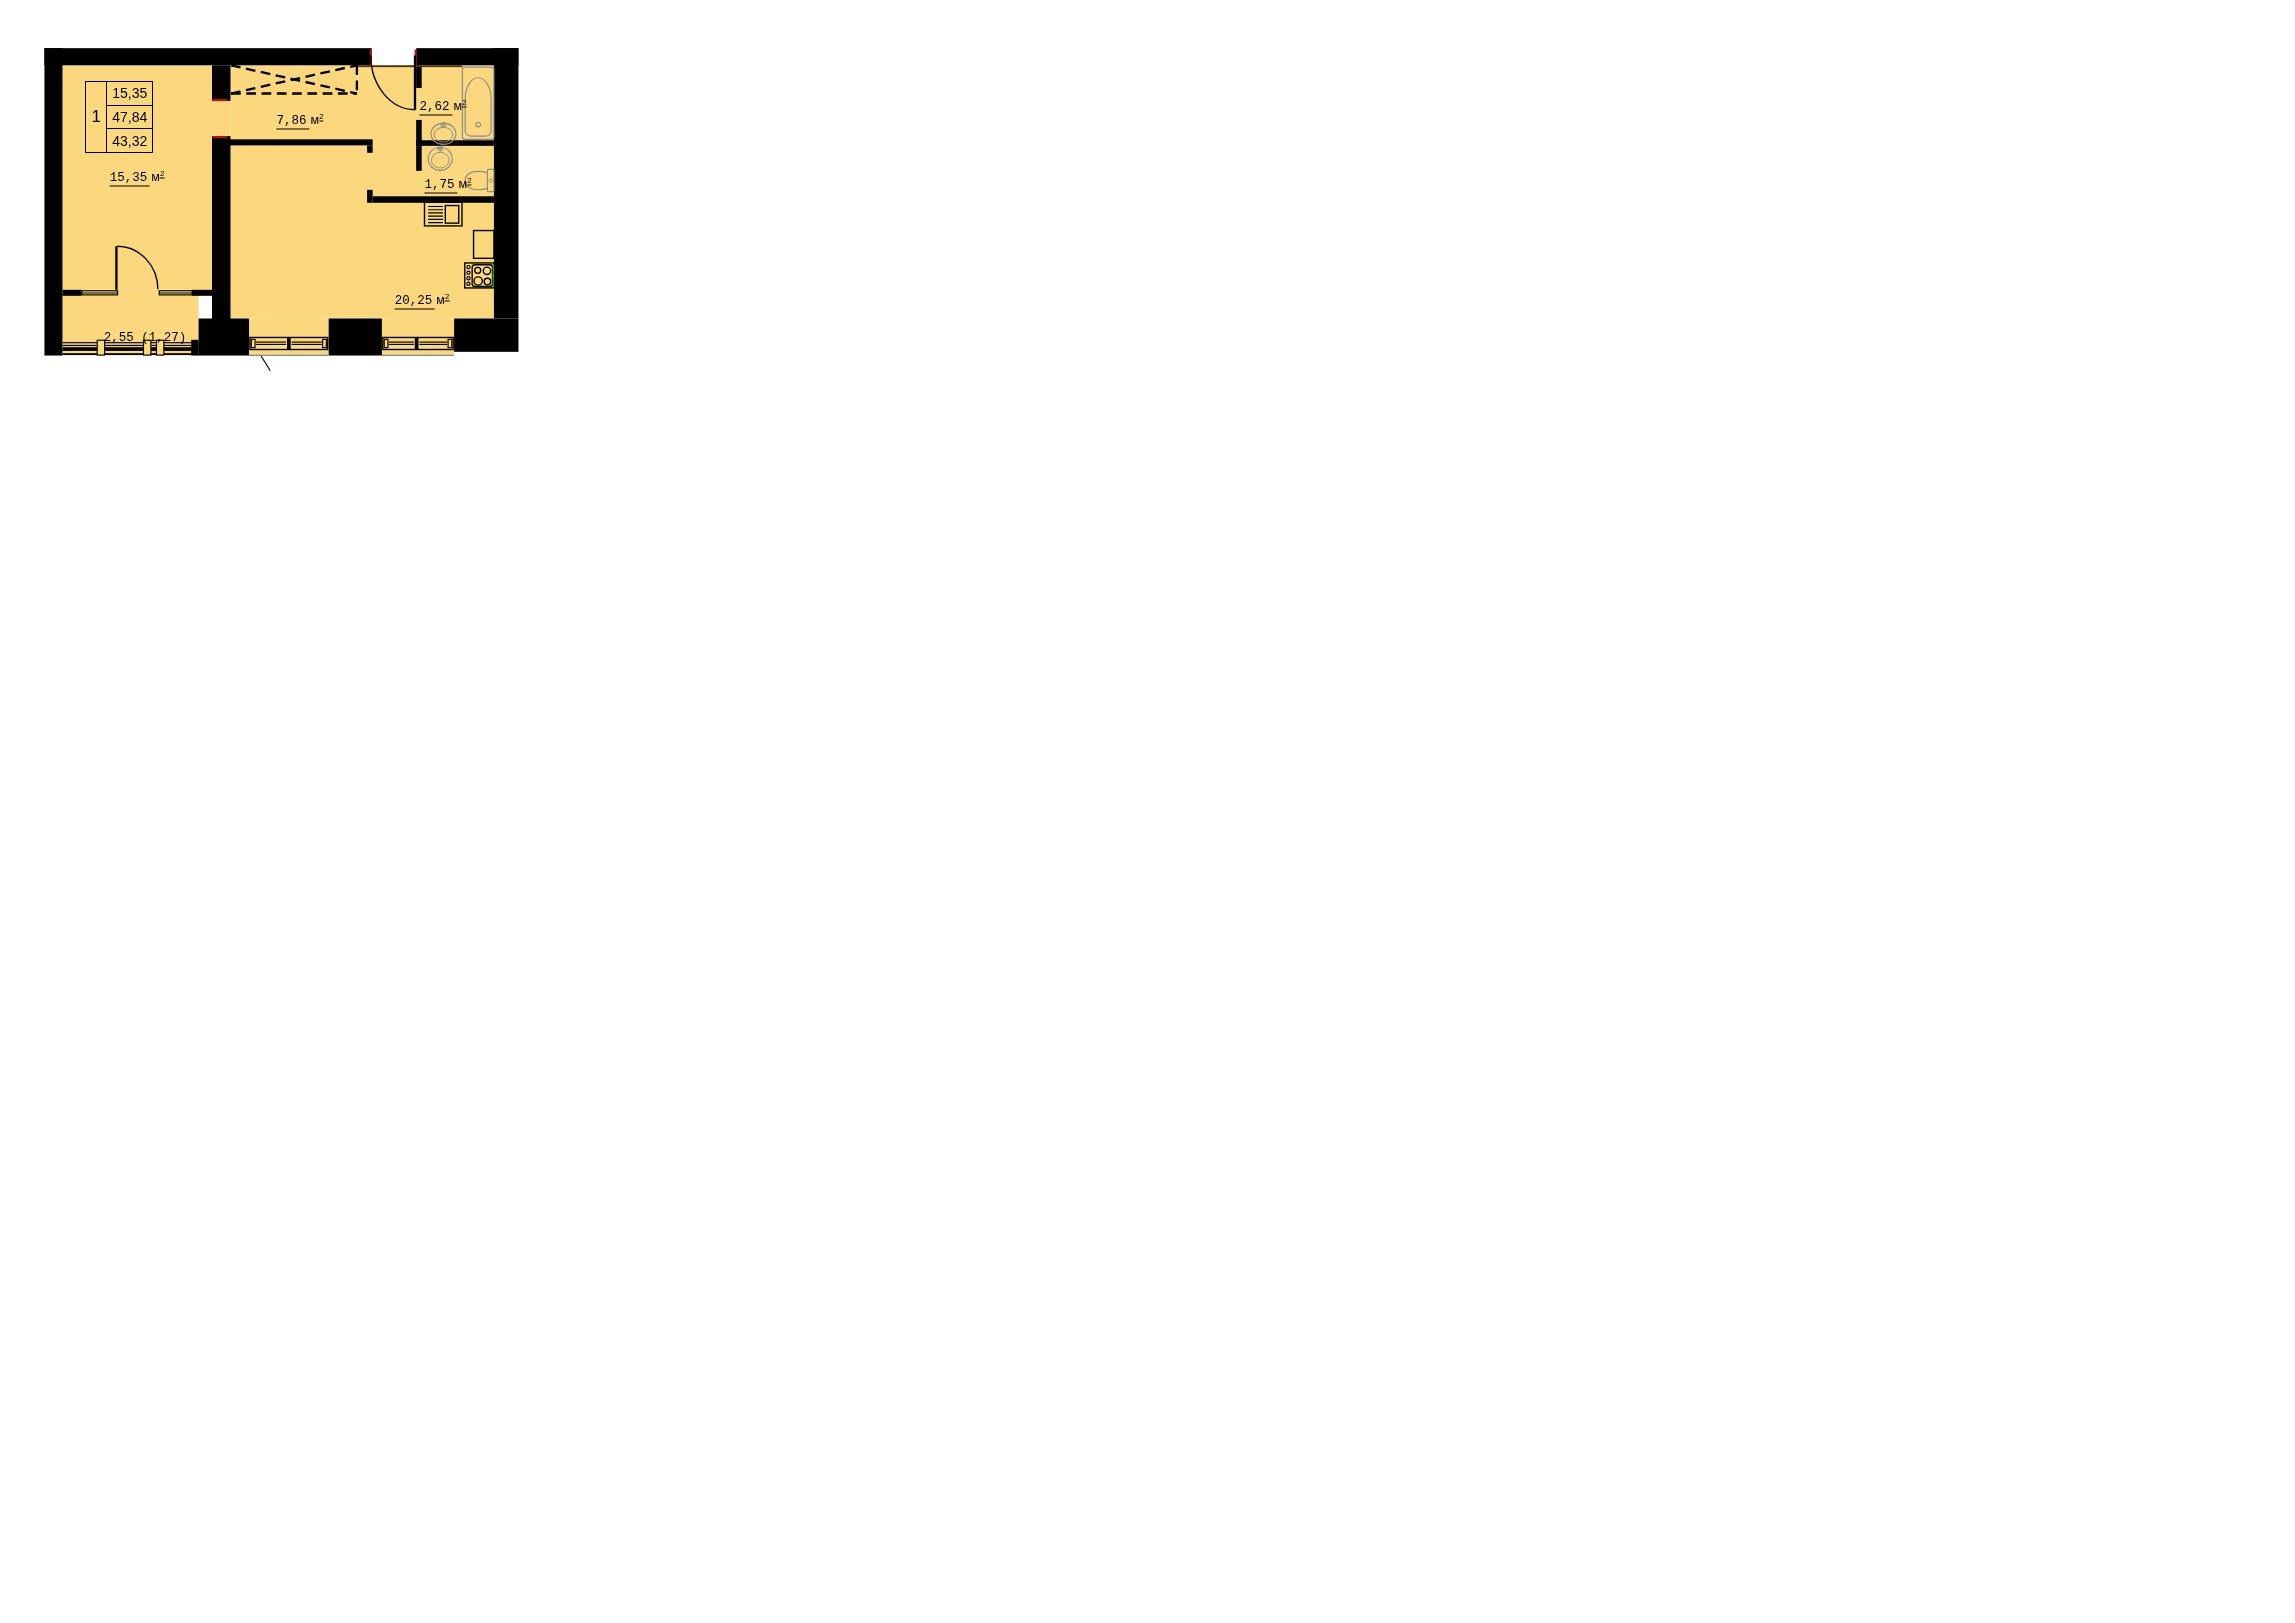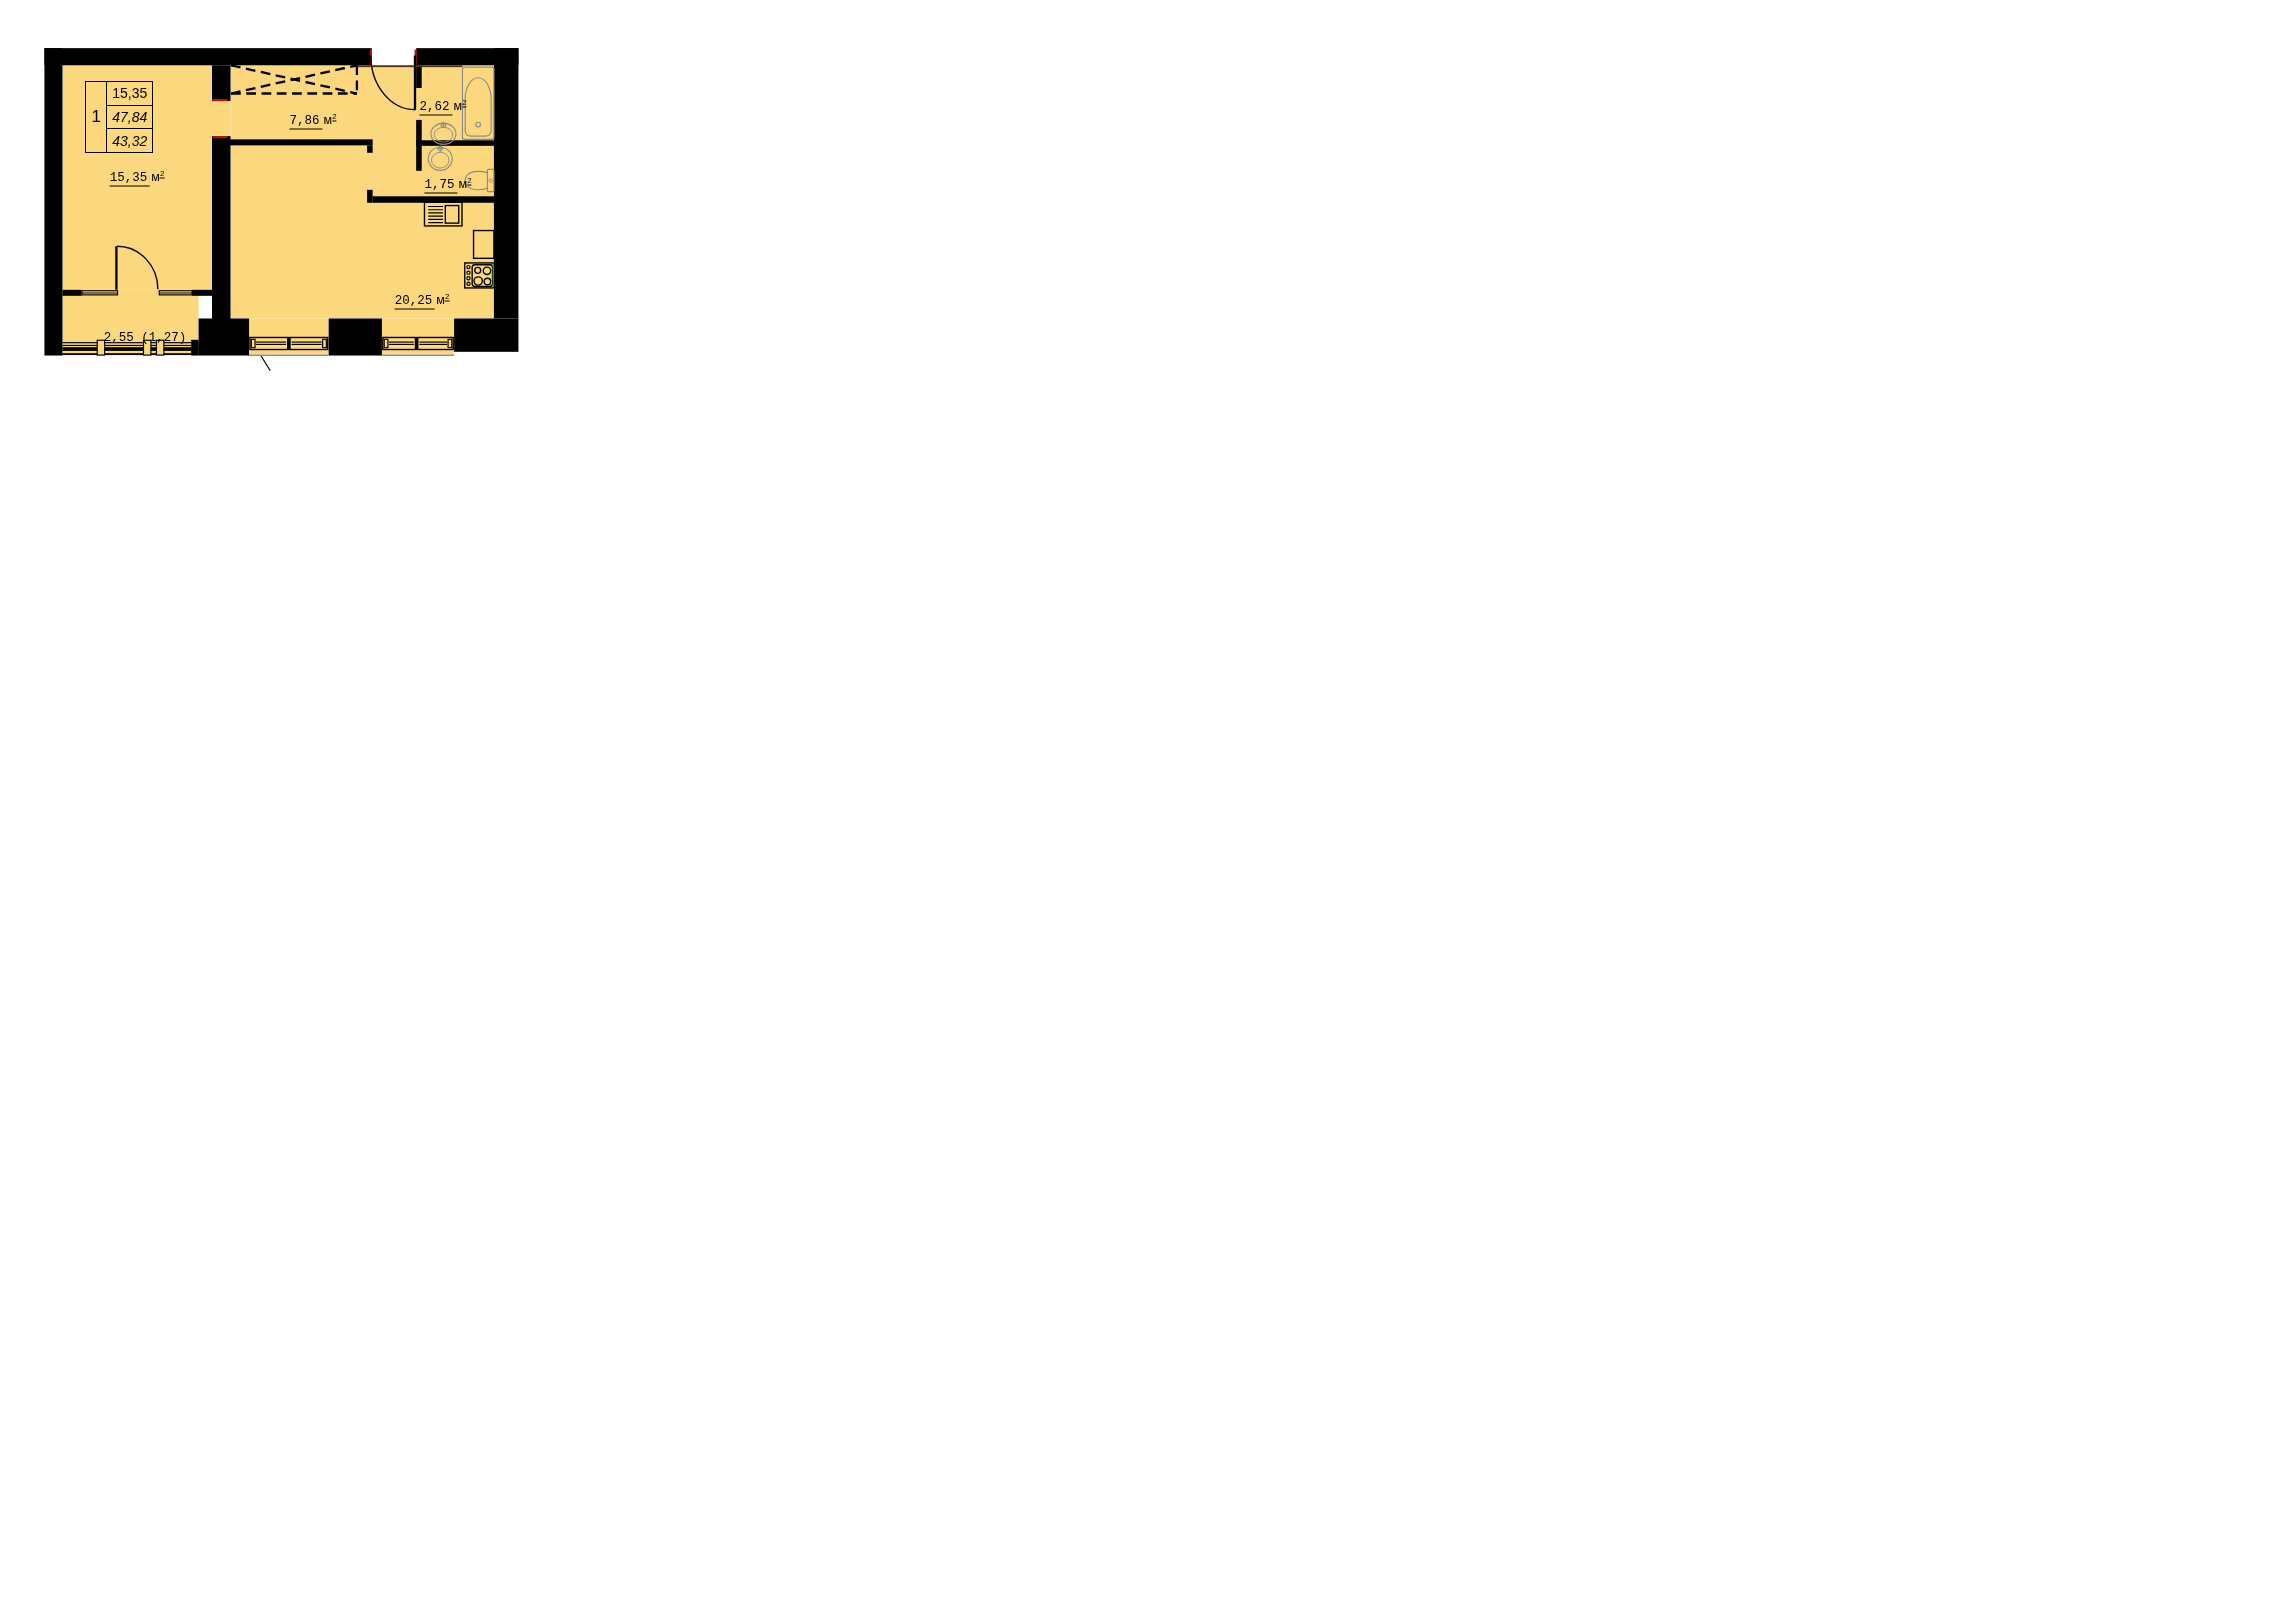--- a/index.html
+++ b/index.html
@@ -35,21 +35,21 @@
   .room-label.plain .num{border-bottom:none;padding-right:0;}
 
   
   .legend{position:absolute;left:85px;top:81px;width:68px;height:72px;
     border:1.6px solid #000;box-sizing:border-box;display:flex;z-index:5;}
   .legend-left{width:20.4px;border-right:1.6px solid #000;display:flex;
     align-items:center;justify-content:center;font-size:17px;color:#000;}
   .legend-right{flex:1;display:flex;flex-direction:column;}
   .legend-cell{flex:1;display:flex;align-items:center;justify-content:center;
     font-size:14px;color:#000;}
-  .legend-cell + .legend-cell{border-top:1.6px solid #000;font-style:italic;}
+  .legend-cell + .legend-cell{border-top:1.6px solid #000;}
 </style>
 </head>
 <body>
 
 <div class="plan">
   <svg width="574" height="406" viewBox="0 0 1240 877">
 
     <g>
       <rect class="floor" x="135" y="141" width="323" height="485"></rect>
       <rect class="floor" x="135" y="626" width="294" height="141"></rect>
@@ -189,21 +189,21 @@
     <div class="legend-right">
       <div class="legend-cell">15,35</div>
       <div class="legend-cell">47,84</div>
       <div class="legend-cell">43,32</div>
     </div>
   </div>
 
   <div class="room-label" style="left:137px;top:177px;">
     <span class="num">15,35</span><span class="unit">м</span><span class="sup">2</span>
   </div>
-  <div class="room-label" style="left:313px;top:120px;">
+  <div class="room-label" style="left:300px;top:120px;">
     <span class="num">7,86</span><span class="unit">м</span><span class="sup">2</span>
   </div>
   <div class="room-label" style="left:443px;top:106px;">
     <span class="num">2,62</span><span class="unit">м</span><span class="sup">2</span>
   </div>
   <div class="room-label" style="left:448px;top:184px;text-align:center;">
     <span class="num">1,75</span><span class="unit">м</span><span class="sup">2</span>
   </div>
   <div class="room-label" style="left:422px;top:300px;text-align:right;">
     <span class="num">20,25</span><span class="unit">м</span><span class="sup">2</span>

